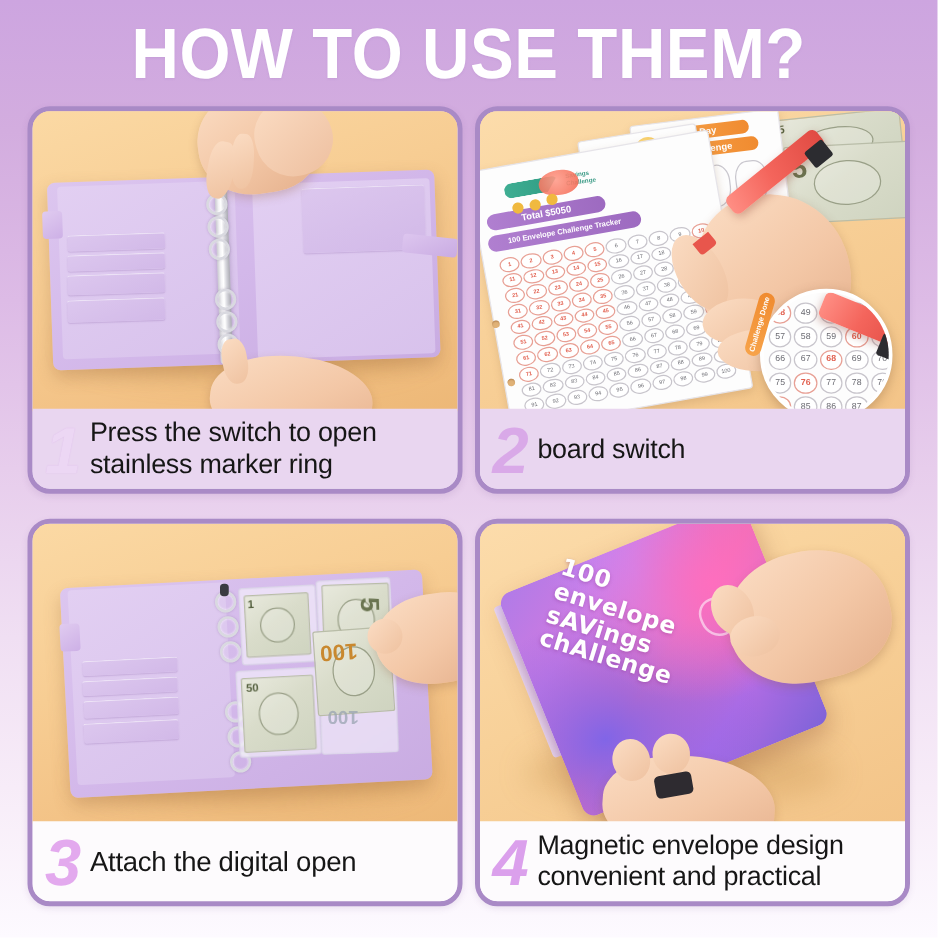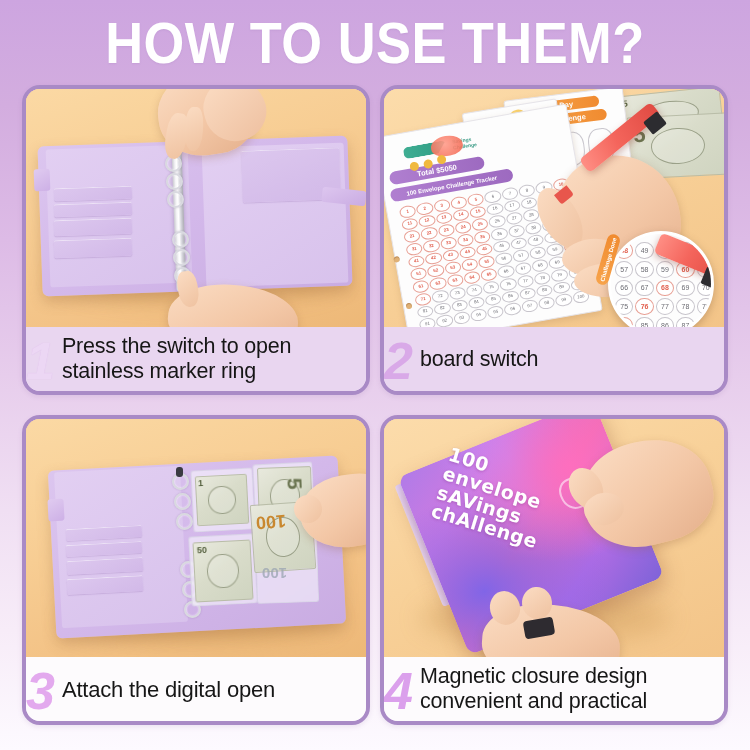--- a/index.html
+++ b/index.html
@@ -71,20 +71,21 @@
     overflow: hidden;
     background: #f6c98b;
   }
 
   .caption {
     position: absolute;
     left: 0; right: 0; bottom: 0;
     height: 64px;
     display: flex;
     align-items: center;
+    padding-left: 10px;
     padding-right: 8px;
   }
   .caption.lav { background: #e9d6f0; }
   .caption.white { background: #fdfbfd; }
 
   .num {
     font-size: 52px;
     font-weight: bold;
     line-height: 1;
     font-style: italic;
@@ -634,19 +635,19 @@
 
       <div class="hand" style="left:98px;top:186px;width:138px;height:78px;border-radius:46% 50% 42% 46%;transform:rotate(4deg);"></div>
       <div class="finger" style="left:106px;top:172px;width:30px;height:34px;border-radius:50%;transform:rotate(-14deg);"></div>
       <div class="finger" style="left:138px;top:168px;width:30px;height:32px;border-radius:50%;transform:rotate(-6deg);"></div>
       <div style="position:absolute;left:140px;top:200px;width:30px;height:18px;background:#2e2b30;border-radius:4px;transform:rotate(-10deg);"></div>
     </div>
 
     <div class="caption white">
       <div class="num n4">4</div>
       <div class="cap-text">
-        <div>Magnetic closure design</div>
+        <div>Magnetic envelope design</div>
         <div>convenient and practical</div>
       </div>
     </div>
   </div>
 
 </div>
 
 </body></html>

